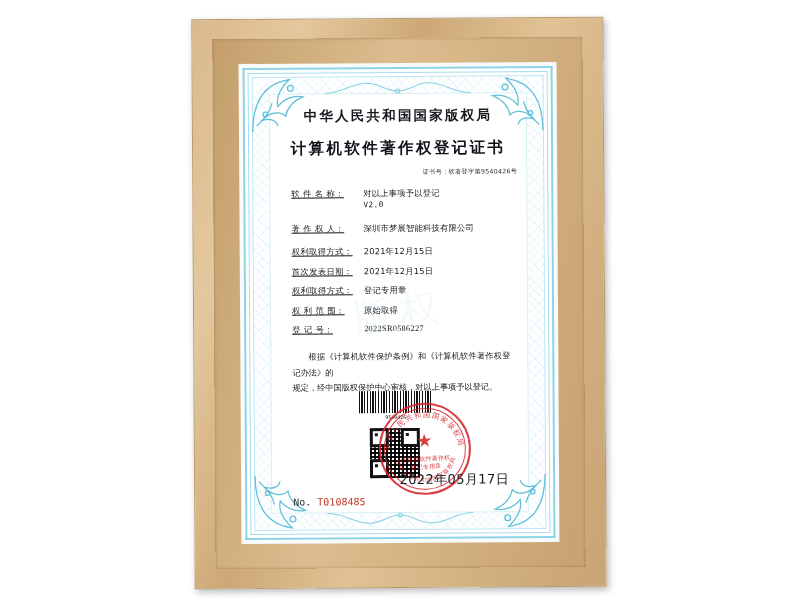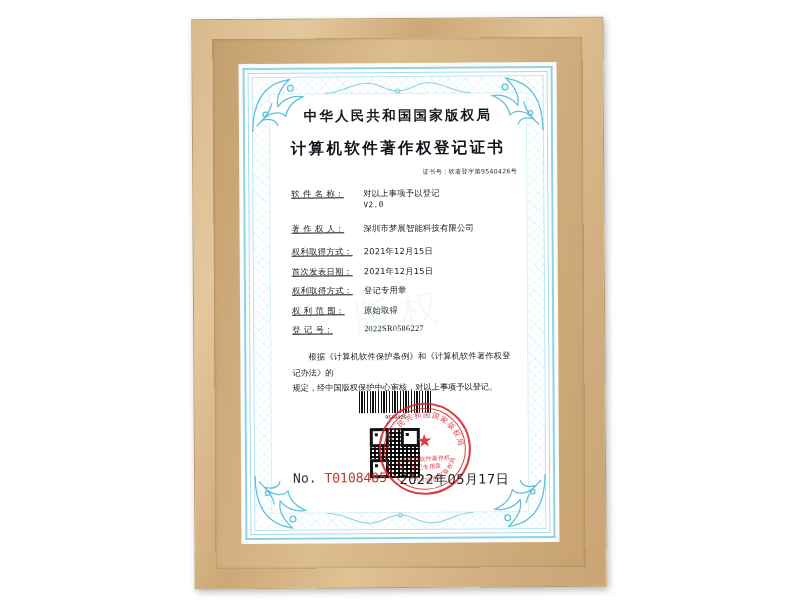--- a/index.html
+++ b/index.html
@@ -281,22 +281,22 @@
     position: absolute;
     right: 16px;
     bottom: 20px;
     font-size: 13px;
     color: #15181d;
     letter-spacing: 0.4px;
   }
   .doc-no {
     position: absolute;
     left: 18px;
-    bottom: 24px;
-    font-size: 13px;
+    bottom: 2px;
+    font-size: 10px;
     color: #2a2f36;
     font-family: "DejaVu Sans Mono", monospace;
   }
   .doc-no .red { color: #c0392b; }
 
   .watermark {
     position: absolute;
     left: 50%; top: 52%;
     transform: translate(-50%,-50%) rotate(-8deg);
     font-size: 40px;

